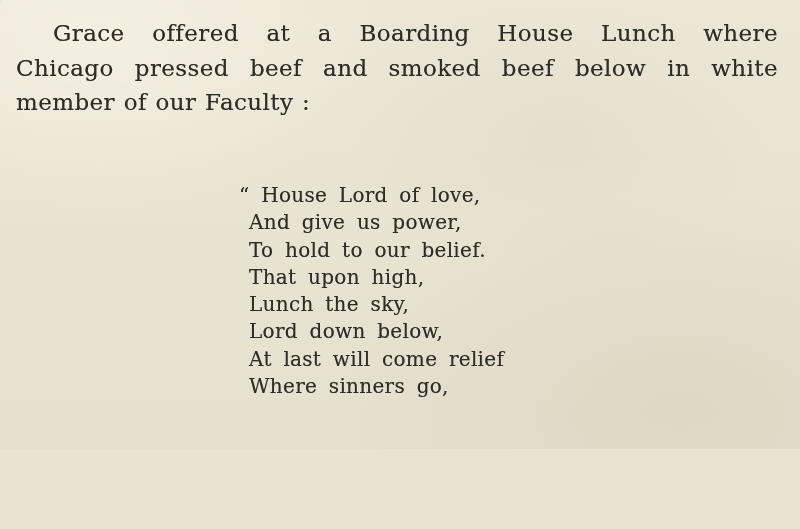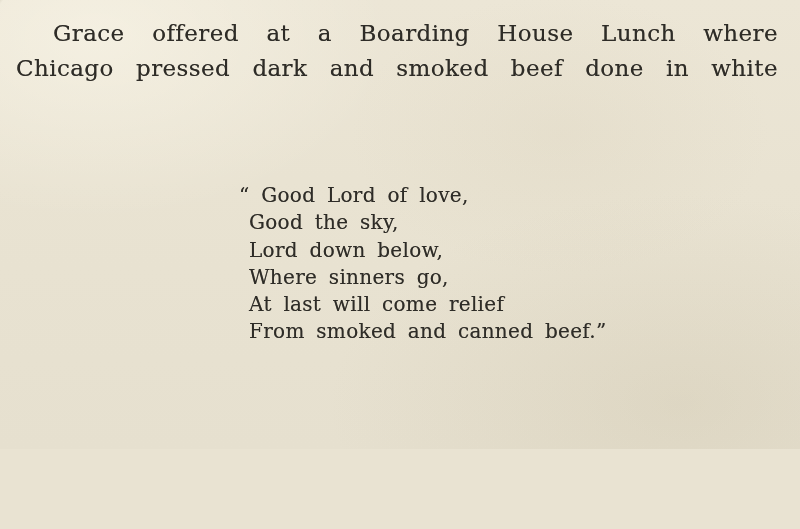--- a/index.html
+++ b/index.html
@@ -62,25 +62,28 @@
     margin-left:-10px;
   }
 </style>
 </head>
 <body>
 
 <div class="page">
 
   <div class="intro">
     <div class="line first">Grace offered at a Boarding House Lunch where</div>
-    <div class="line">Chicago pressed dark and smoked beef done in white</div>
+    <div class="line">Chicago pressed beef and smoked beef below in white</div>
+    <div class="line last">member of our Faculty :</div>
   </div>
 
   <div class="poem">
-    <div class="poem-line first">“ Good Lord of love,</div>
-    <div class="poem-line">Good the sky,</div>
+    <div class="poem-line first">“ House Lord of love,</div>
+    <div class="poem-line">And give us power,</div>
+    <div class="poem-line">To hold to our belief.</div>
+    <div class="poem-line">That upon high,</div>
+    <div class="poem-line">Lunch the sky,</div>
     <div class="poem-line">Lord down below,</div>
+    <div class="poem-line">At last will come relief</div>
     <div class="poem-line">Where sinners go,</div>
-    <div class="poem-line">At last will come relief</div>
-    <div class="poem-line">From smoked and canned beef.”</div>
   </div>
 
 </div>
 
 </body></html>

